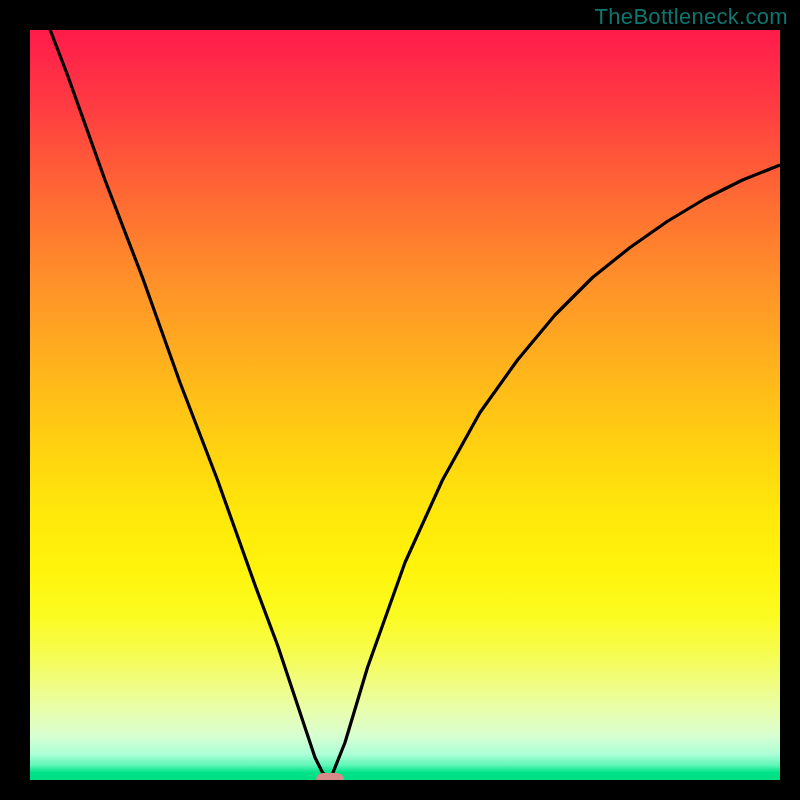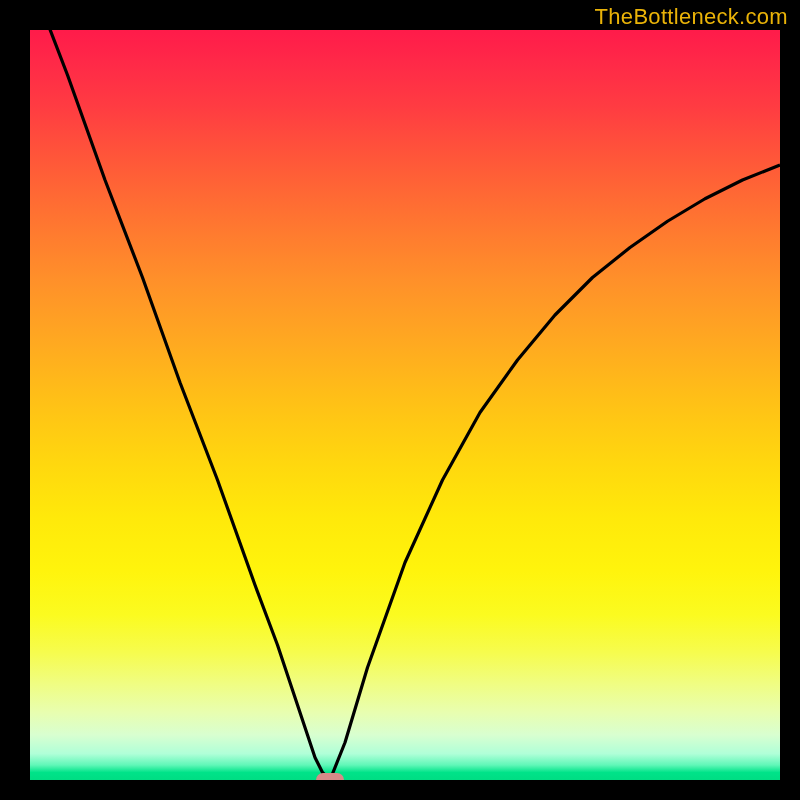--- a/index.html
+++ b/index.html
@@ -8,21 +8,21 @@
     height: 800px;
     background: #000;
     position: relative;
     overflow: hidden;
     font-family: Arial, Helvetica, sans-serif;
   }
   .watermark {
     position: absolute;
     top: 4px;
     right: 12px;
-    color: #eab308;
+    color: #0f766e;
     font-size: 22px;
     font-weight: 500;
     letter-spacing: 0.3px;
     z-index: 10;
   }
   .plot-area {
     position: absolute;
     left: 30px;
     top: 30px;
     width: 750px;

